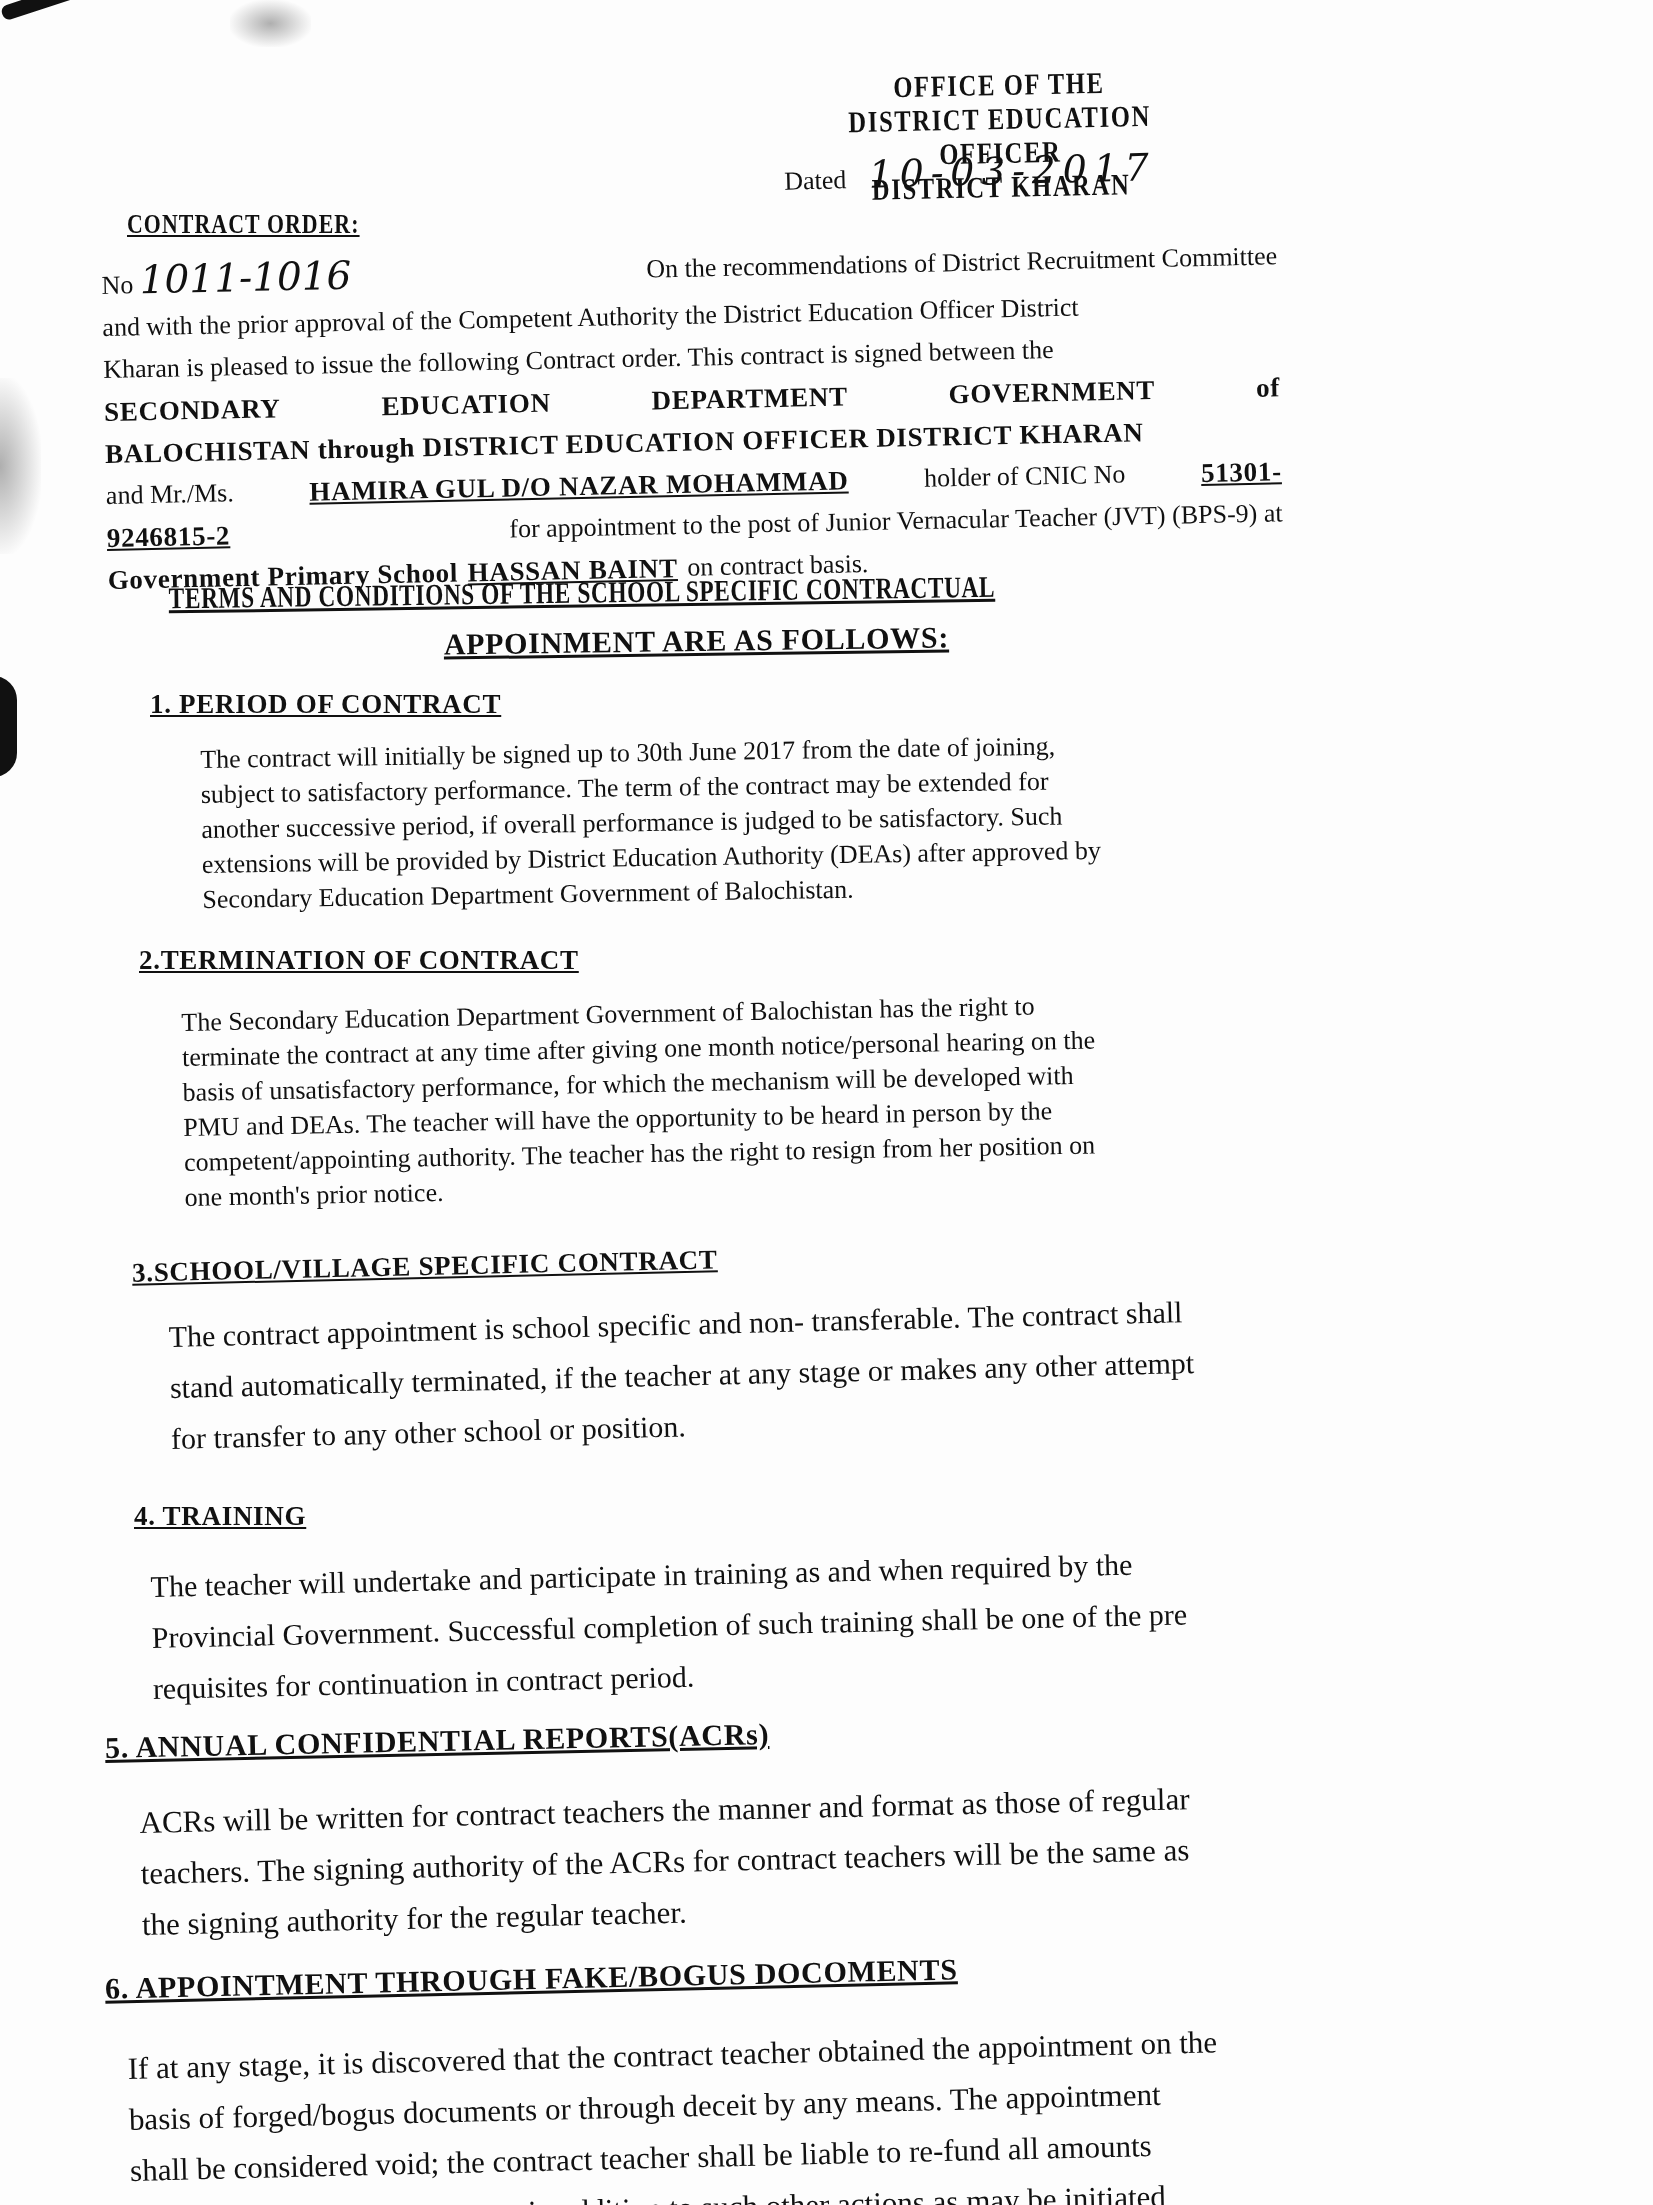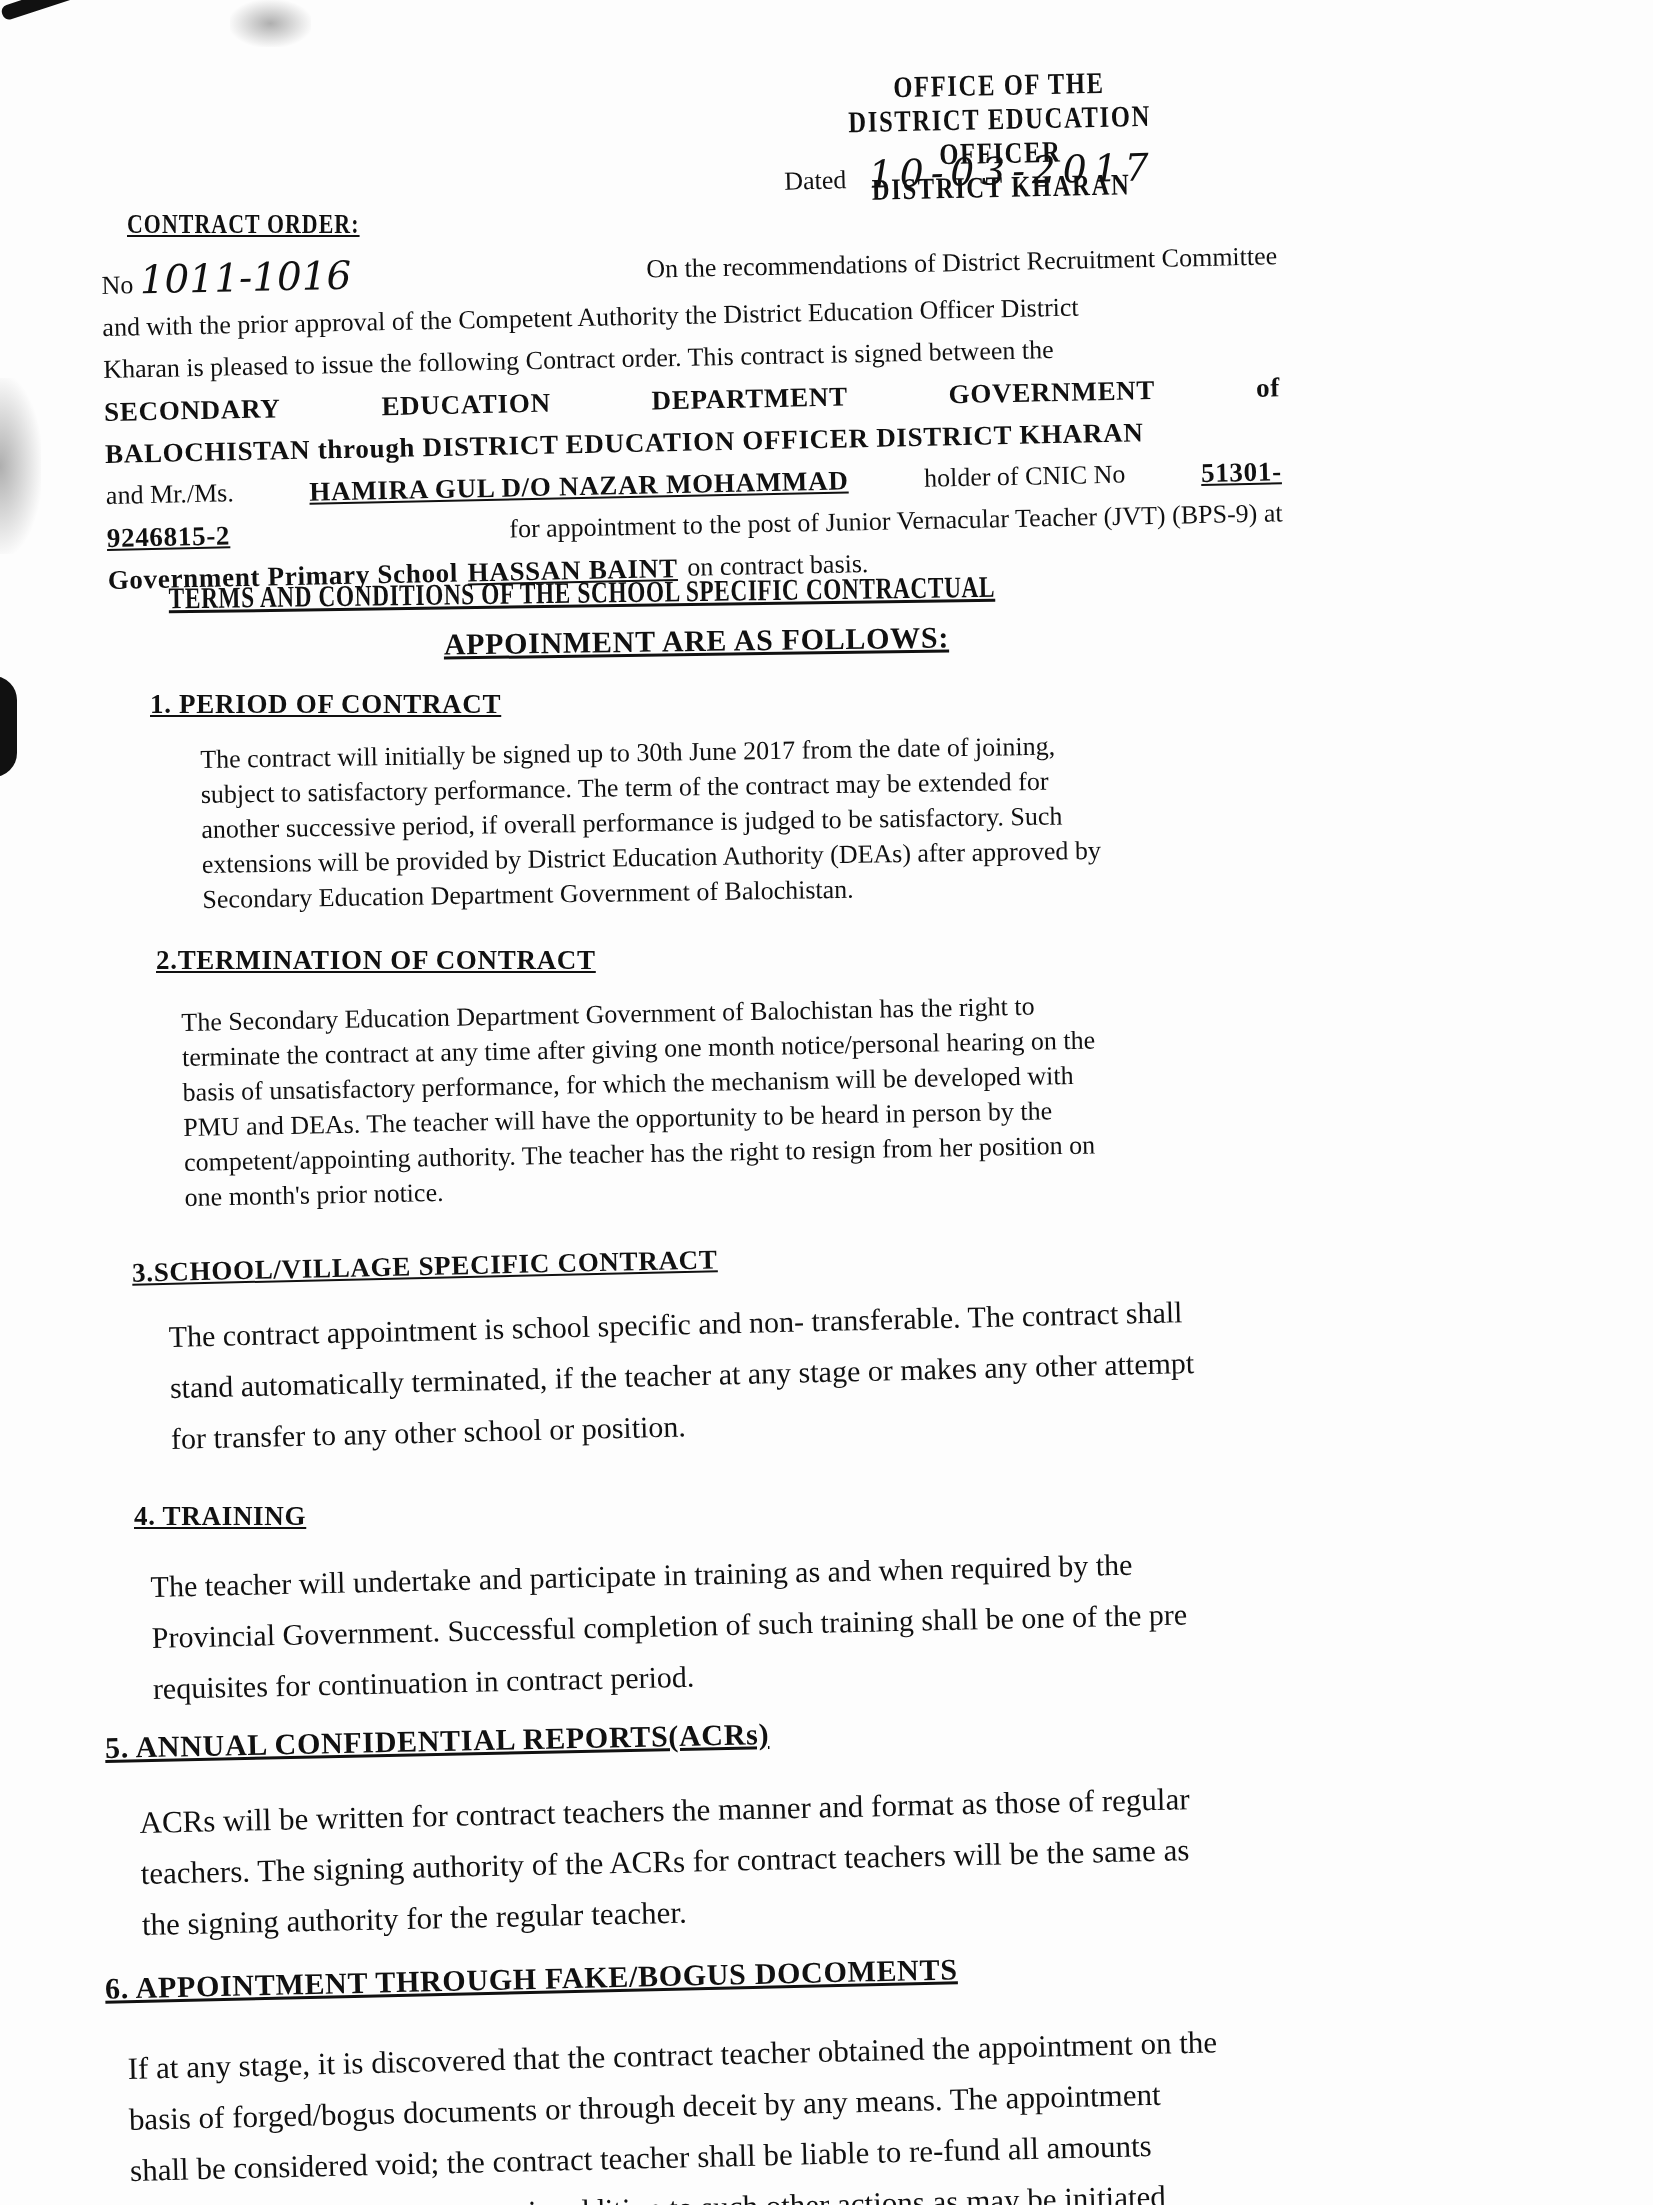--- a/index.html
+++ b/index.html
@@ -127,21 +127,21 @@
 
   <div class="sec-h" style="left:150px; top:689px;">1. PERIOD OF CONTRACT</div>
   <div class="sec-p" style="left:200px; top:742px; width:1095px; transform:rotate(-0.9deg);">
     <div class="line">The contract will initially be signed up to 30th June 2017 from the date of joining,</div>
     <div class="line">subject to satisfactory performance. The term of the contract may be extended for</div>
     <div class="line">another successive period, if overall performance is judged to be satisfactory. Such</div>
     <div class="line">extensions will be provided by District Education Authority (DEAs) after approved by</div>
     <div class="line last">Secondary Education Department Government of Balochistan.</div>
   </div>
 
-  <div class="sec-h" style="left:156px; top:945px;">2.TERMINATION OF CONTRACT</div>
+  <div class="sec-h" style="left:139px; top:945px;">2.TERMINATION OF CONTRACT</div>
   <div class="sec-p" style="left:181px; top:1005px; width:1142px; transform:rotate(-1.1deg);">
     <div class="line">The Secondary Education Department Government of Balochistan has the right to</div>
     <div class="line">terminate the contract at any time after giving one month notice/personal hearing on the</div>
     <div class="line">basis of unsatisfactory performance, for which the mechanism will be developed with</div>
     <div class="line">PMU and DEAs. The teacher will have the opportunity to be heard in person by the</div>
     <div class="line">competent/appointing authority. The teacher has the right to resign from her position on</div>
     <div class="line last">one month's prior notice.</div>
   </div>
 
   <div class="sec-h" style="left:132px; top:1251px; transform:rotate(-1.3deg);">3.SCHOOL/VILLAGE SPECIFIC CONTRACT</div>

